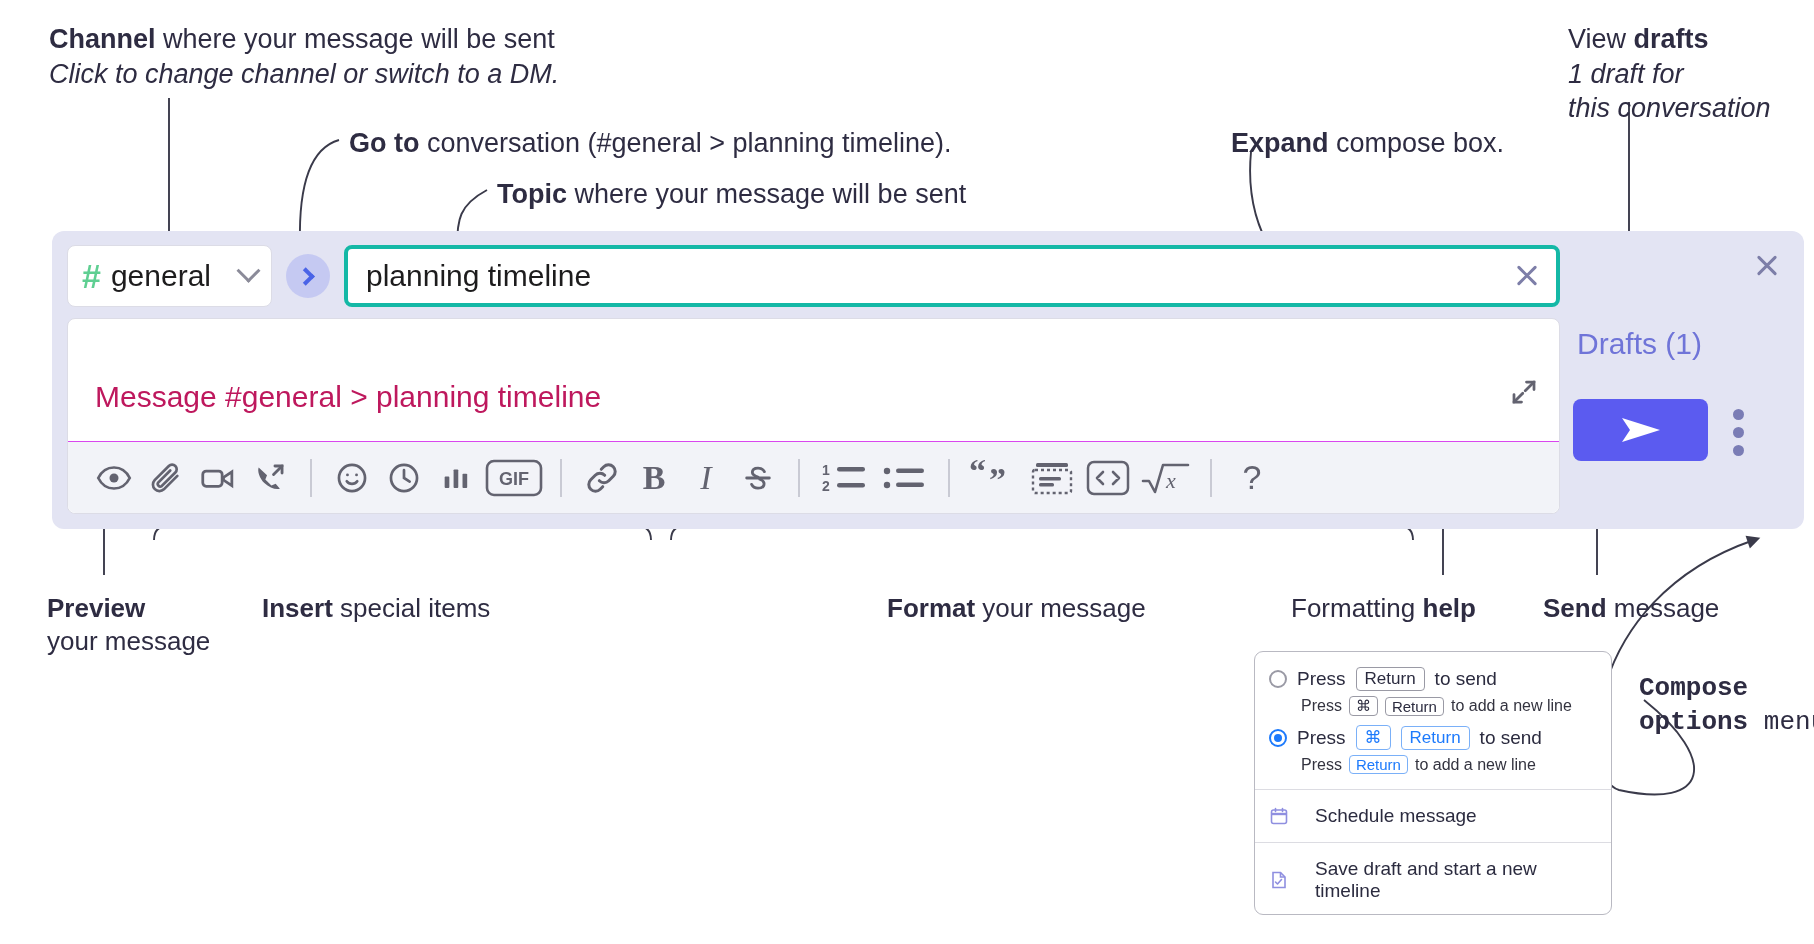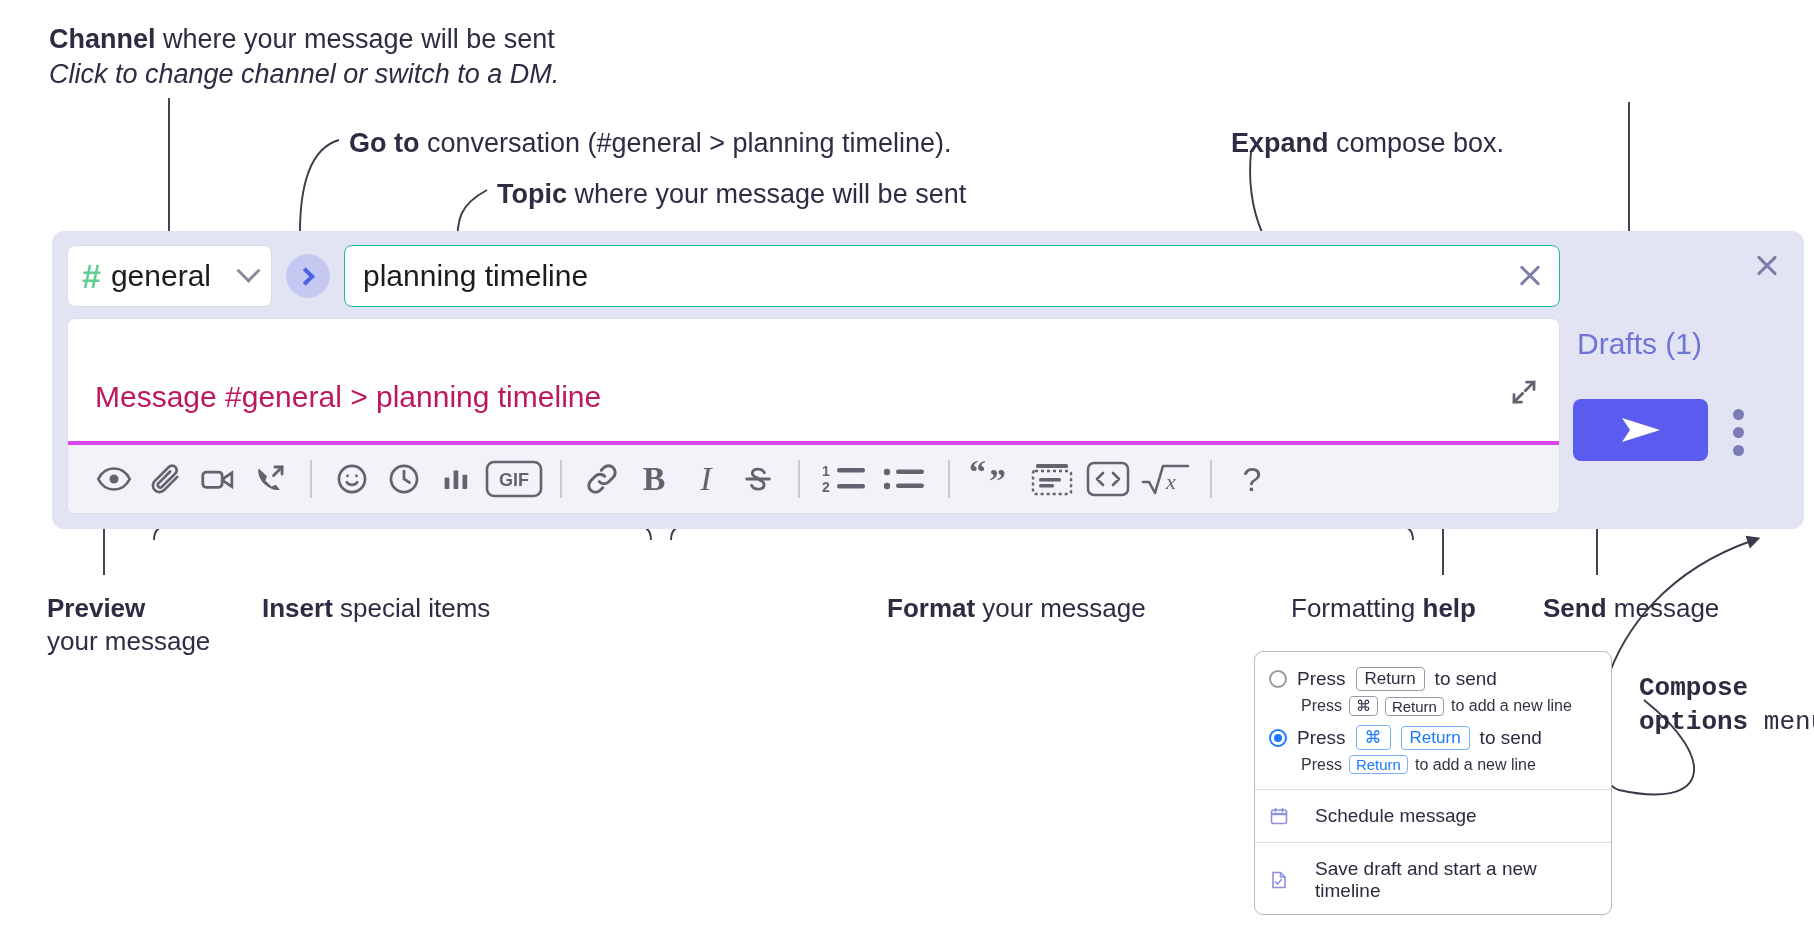--- a/index.html
+++ b/index.html
@@ -60,21 +60,21 @@
   #goto-btn {
     width: 44px; height: 44px; border-radius: 50%;
     background: #c5c9f2; margin: 0 14px;
     display: flex; align-items: center; justify-content: center; cursor: pointer;
   }
   #goto-btn .arr { width: 13px; height: 13px; border-top: 4px solid #4a63e7; border-right: 4px solid #4a63e7;
                    transform: rotate(45deg) translate(-2px,2px); }
 
   #topic-field {
     flex: 1; height: 62px; background: #fff;
-    border: 1px solid #14b8a6; border-radius: 8px;
+    border: 4px solid #14b8a6; border-radius: 8px;
     display: flex; align-items: center; padding: 0 14px 0 18px;
   }
   #topic-value { font-size: 30px; color: #1d1c1d; flex: 1; }
   .xmark { position: relative; width: 30px; height: 30px; cursor: pointer; }
   .xmark:before, .xmark:after {
     content:""; position:absolute; left: 2px; top: 13px; width: 26px; height: 3px;
     background: #7d7ea8; border-radius: 2px;
   }
   .xmark:before { transform: rotate(45deg); }
   .xmark:after  { transform: rotate(-45deg); }
@@ -86,21 +86,21 @@
     position: relative;
   }
   #msg-placeholder {
     position: absolute; left: 27px; top: 78px; transform: translateY(-50%);
     font-size: 30px; color: #be185d;
   }
   #expand-btn { position: absolute; right: 20px; top: 58px; cursor: pointer; }
 
   #toolbar {
     position: absolute; left: 0; right: 0; bottom: 0; height: 72px;
-    background: #f2f3f8; border-top: 4px solid #d946ef;
+    background: #f2f3f8; border-top: 1px solid #d946ef;
     border-radius: 0 0 8px 8px;
     display: flex; align-items: center; padding-left: 20px; gap: 0;
   }
   .tbtn { width: 52px; height: 52px; display: flex; align-items: center; justify-content: center;
           color: #636370; cursor: pointer; }
   .tsep { width: 2px; height: 38px; background: #c9cad4; margin: 0 14px; }
 
   .bold-g  { font-size: 34px; font-weight: 700; font-family: "Liberation Serif", serif; }
   .ital-g  { font-size: 34px; font-style: italic; font-family: "Liberation Serif", serif; }
   .qm      { font-size: 34px; }
@@ -184,20 +184,25 @@
   </div>
 
   <div class="anno" id="anno-topic">
     <b>Topic</b><span> where your message will be sent</span>
   </div>
 
   <div class="anno" id="anno-expand">
     <b>Expand</b><span> compose box.</span>
   </div>
 
+  <div class="anno" id="anno-drafts">
+    <div><span>View </span><b>drafts</b></div>
+    <div><i>1 draft for</i></div>
+    <div><i>this conversation</i></div>
+  </div>
 
   <div class="anno" id="anno-preview">
     <div><b>Preview</b></div>
     <div><span>your message</span></div>
   </div>
   <div class="anno" id="anno-insert">
     <b>Insert</b><span> special items</span>
   </div>
   <div class="anno" id="anno-format">
     <b>Format</b><span> your message</span>

